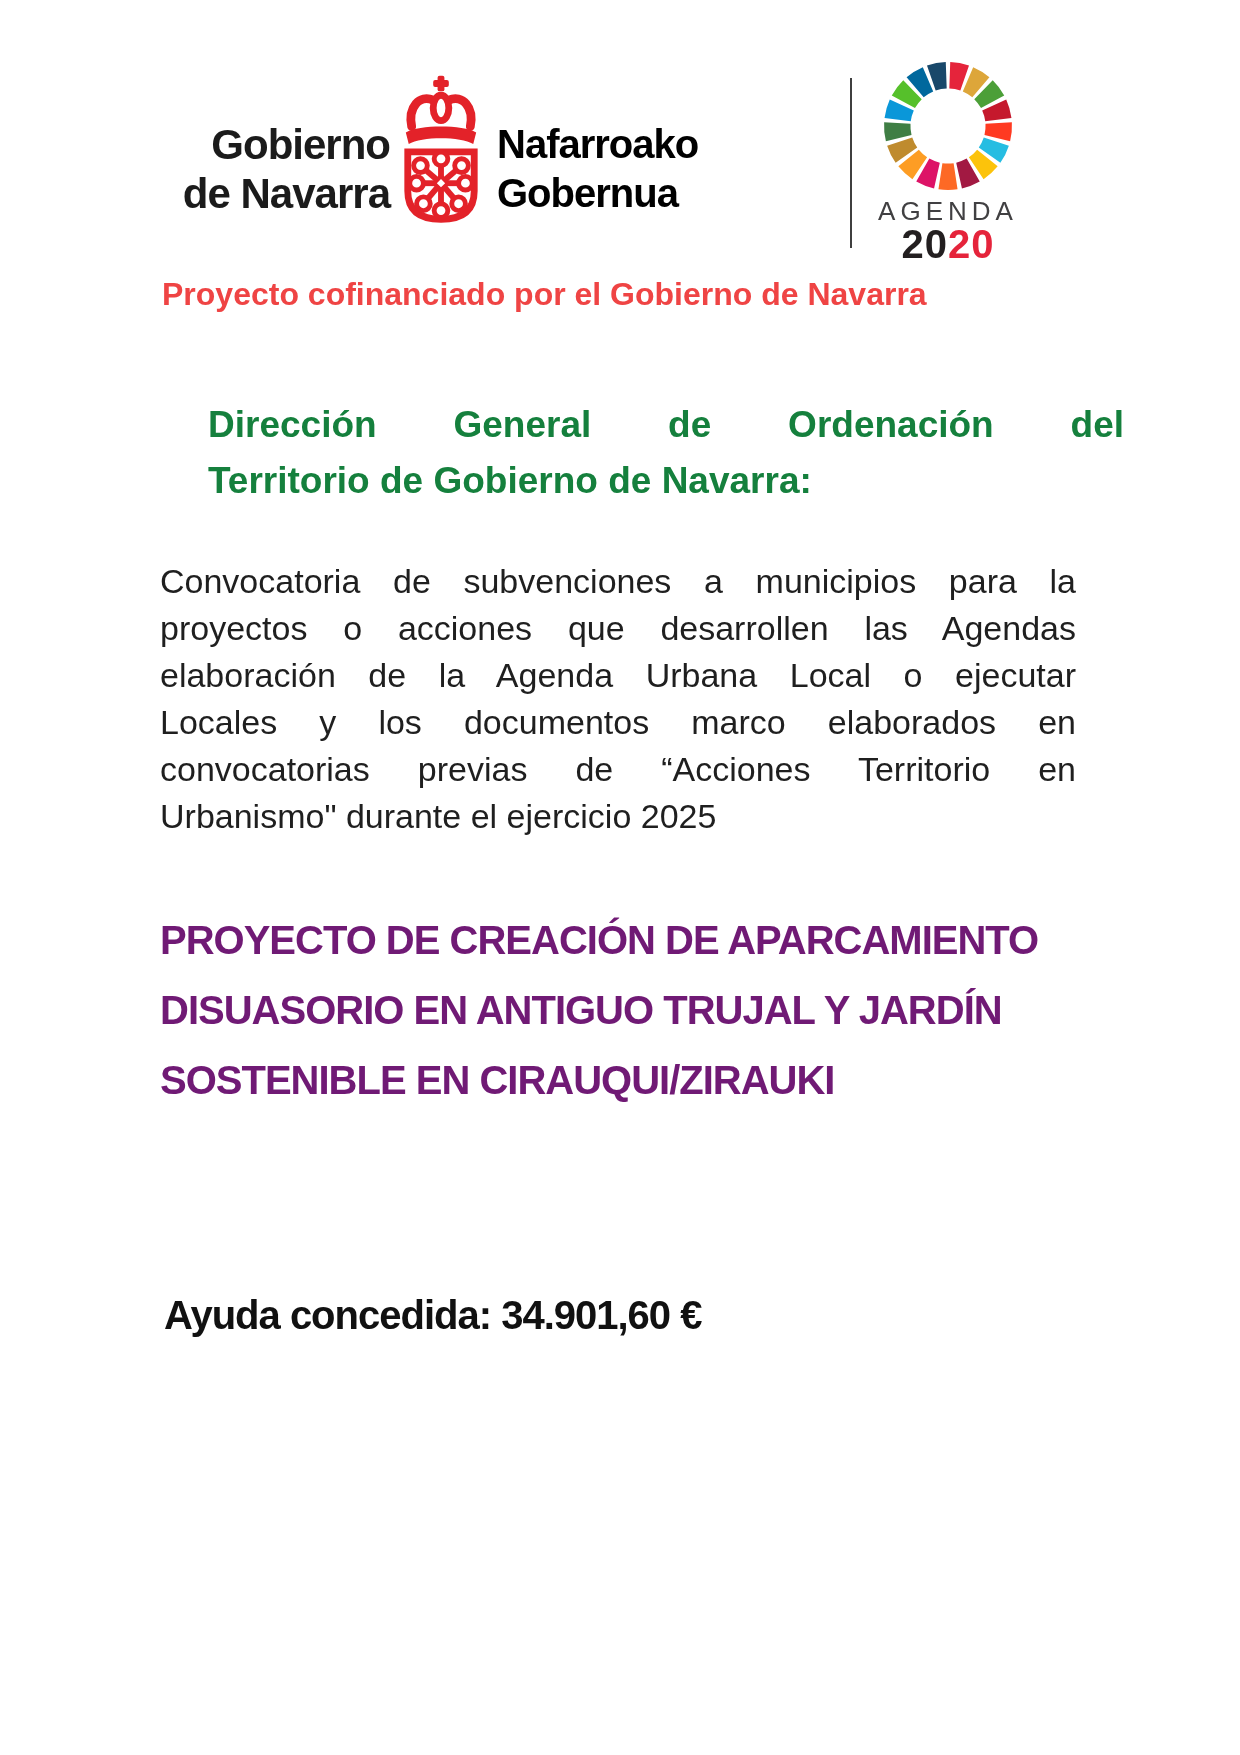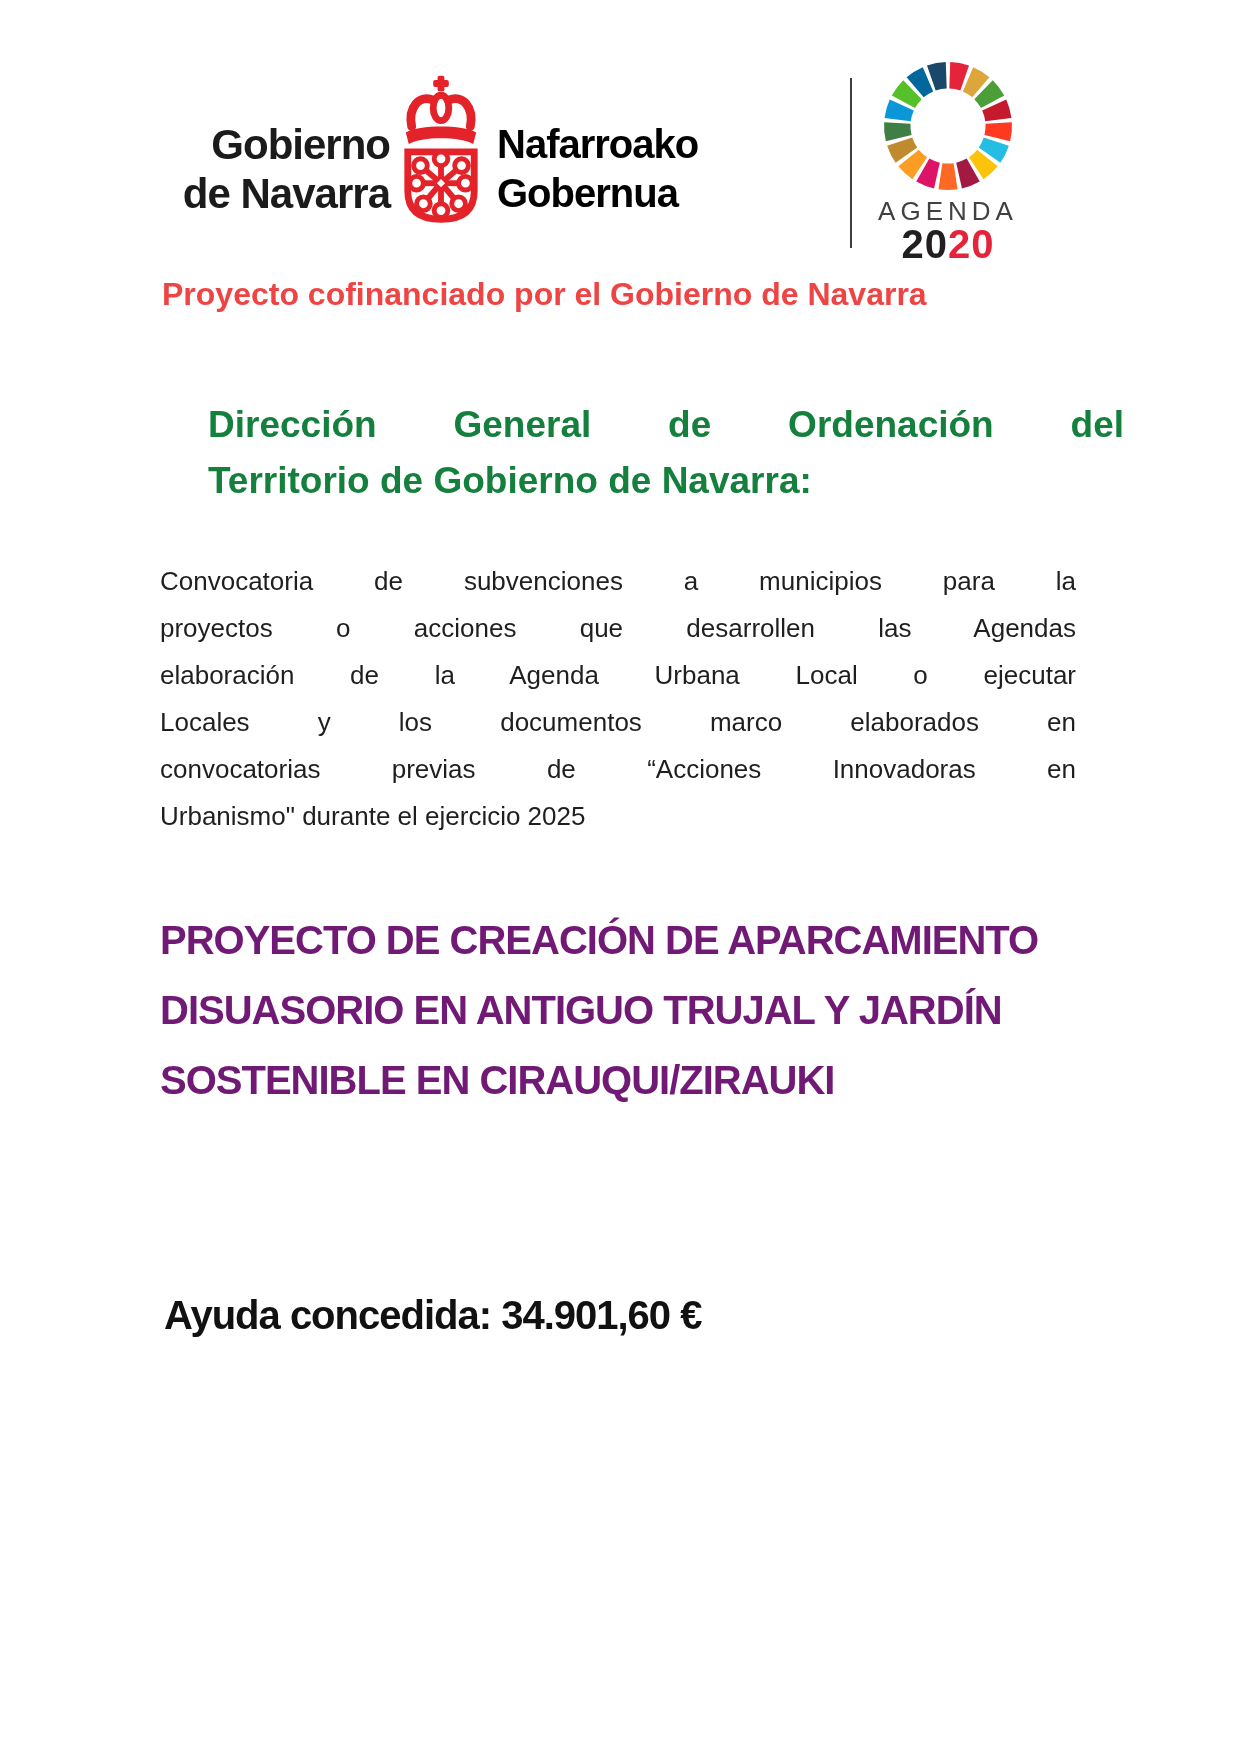--- a/index.html
+++ b/index.html
@@ -33,21 +33,21 @@
   .subtitle{
     position:absolute;left:162px;top:276px;width:920px;
     font-size:32px;font-weight:bold;color:#ef4444;
   }
   .heading{
     position:absolute;left:160px;top:397px;width:916px;
     font-size:37px;font-weight:bold;line-height:56px;color:#15803d;margin-left:48px;
   }
   .bodytext{
     position:absolute;left:160px;top:558px;width:916px;
-    font-size:26px;font-weight:400;line-height:47px;color:#1f1f1f;
+    font-size:34px;font-weight:400;line-height:47px;color:#1f1f1f;
   }
   .just{text-align:justify;text-align-last:justify;}
   .project-title{
     position:absolute;left:160px;top:905px;width:960px;
     font-size:40px;font-weight:bold;line-height:70px;color:#701a75;
     letter-spacing:-1px;white-space:nowrap;
   }
   .grant{
     position:absolute;left:164px;top:1293px;width:916px;
     font-size:40px;font-weight:bold;color:#111;letter-spacing:-1px;
@@ -133,21 +133,21 @@
 <div class="heading">
   <div class="just">Dirección General de Ordenación del</div>
   <div>Territorio de Gobierno de Navarra:</div>
 </div>
 
 <div class="bodytext">
   <div class="just">Convocatoria de subvenciones a municipios para la</div>
   <div class="just">proyectos o acciones que desarrollen las Agendas</div>
   <div class="just">elaboración de la Agenda Urbana Local o ejecutar</div>
   <div class="just">Locales y los documentos marco elaborados en</div>
-  <div class="just">convocatorias previas de “Acciones Innovadoras en</div>
+  <div class="just">convocatorias previas de “Acciones Territorio en</div>
   <div>Urbanismo" durante el ejercicio 2025</div>
 </div>
 
 <div class="project-title">
   <div>PROYECTO DE CREACIÓN DE APARCAMIENTO</div>
   <div>DISUASORIO EN ANTIGUO TRUJAL Y JARDÍN</div>
   <div>SOSTENIBLE EN CIRAUQUI/ZIRAUKI</div>
 </div>
 
 <div class="grant">Ayuda concedida: 34.901,60 €</div>

